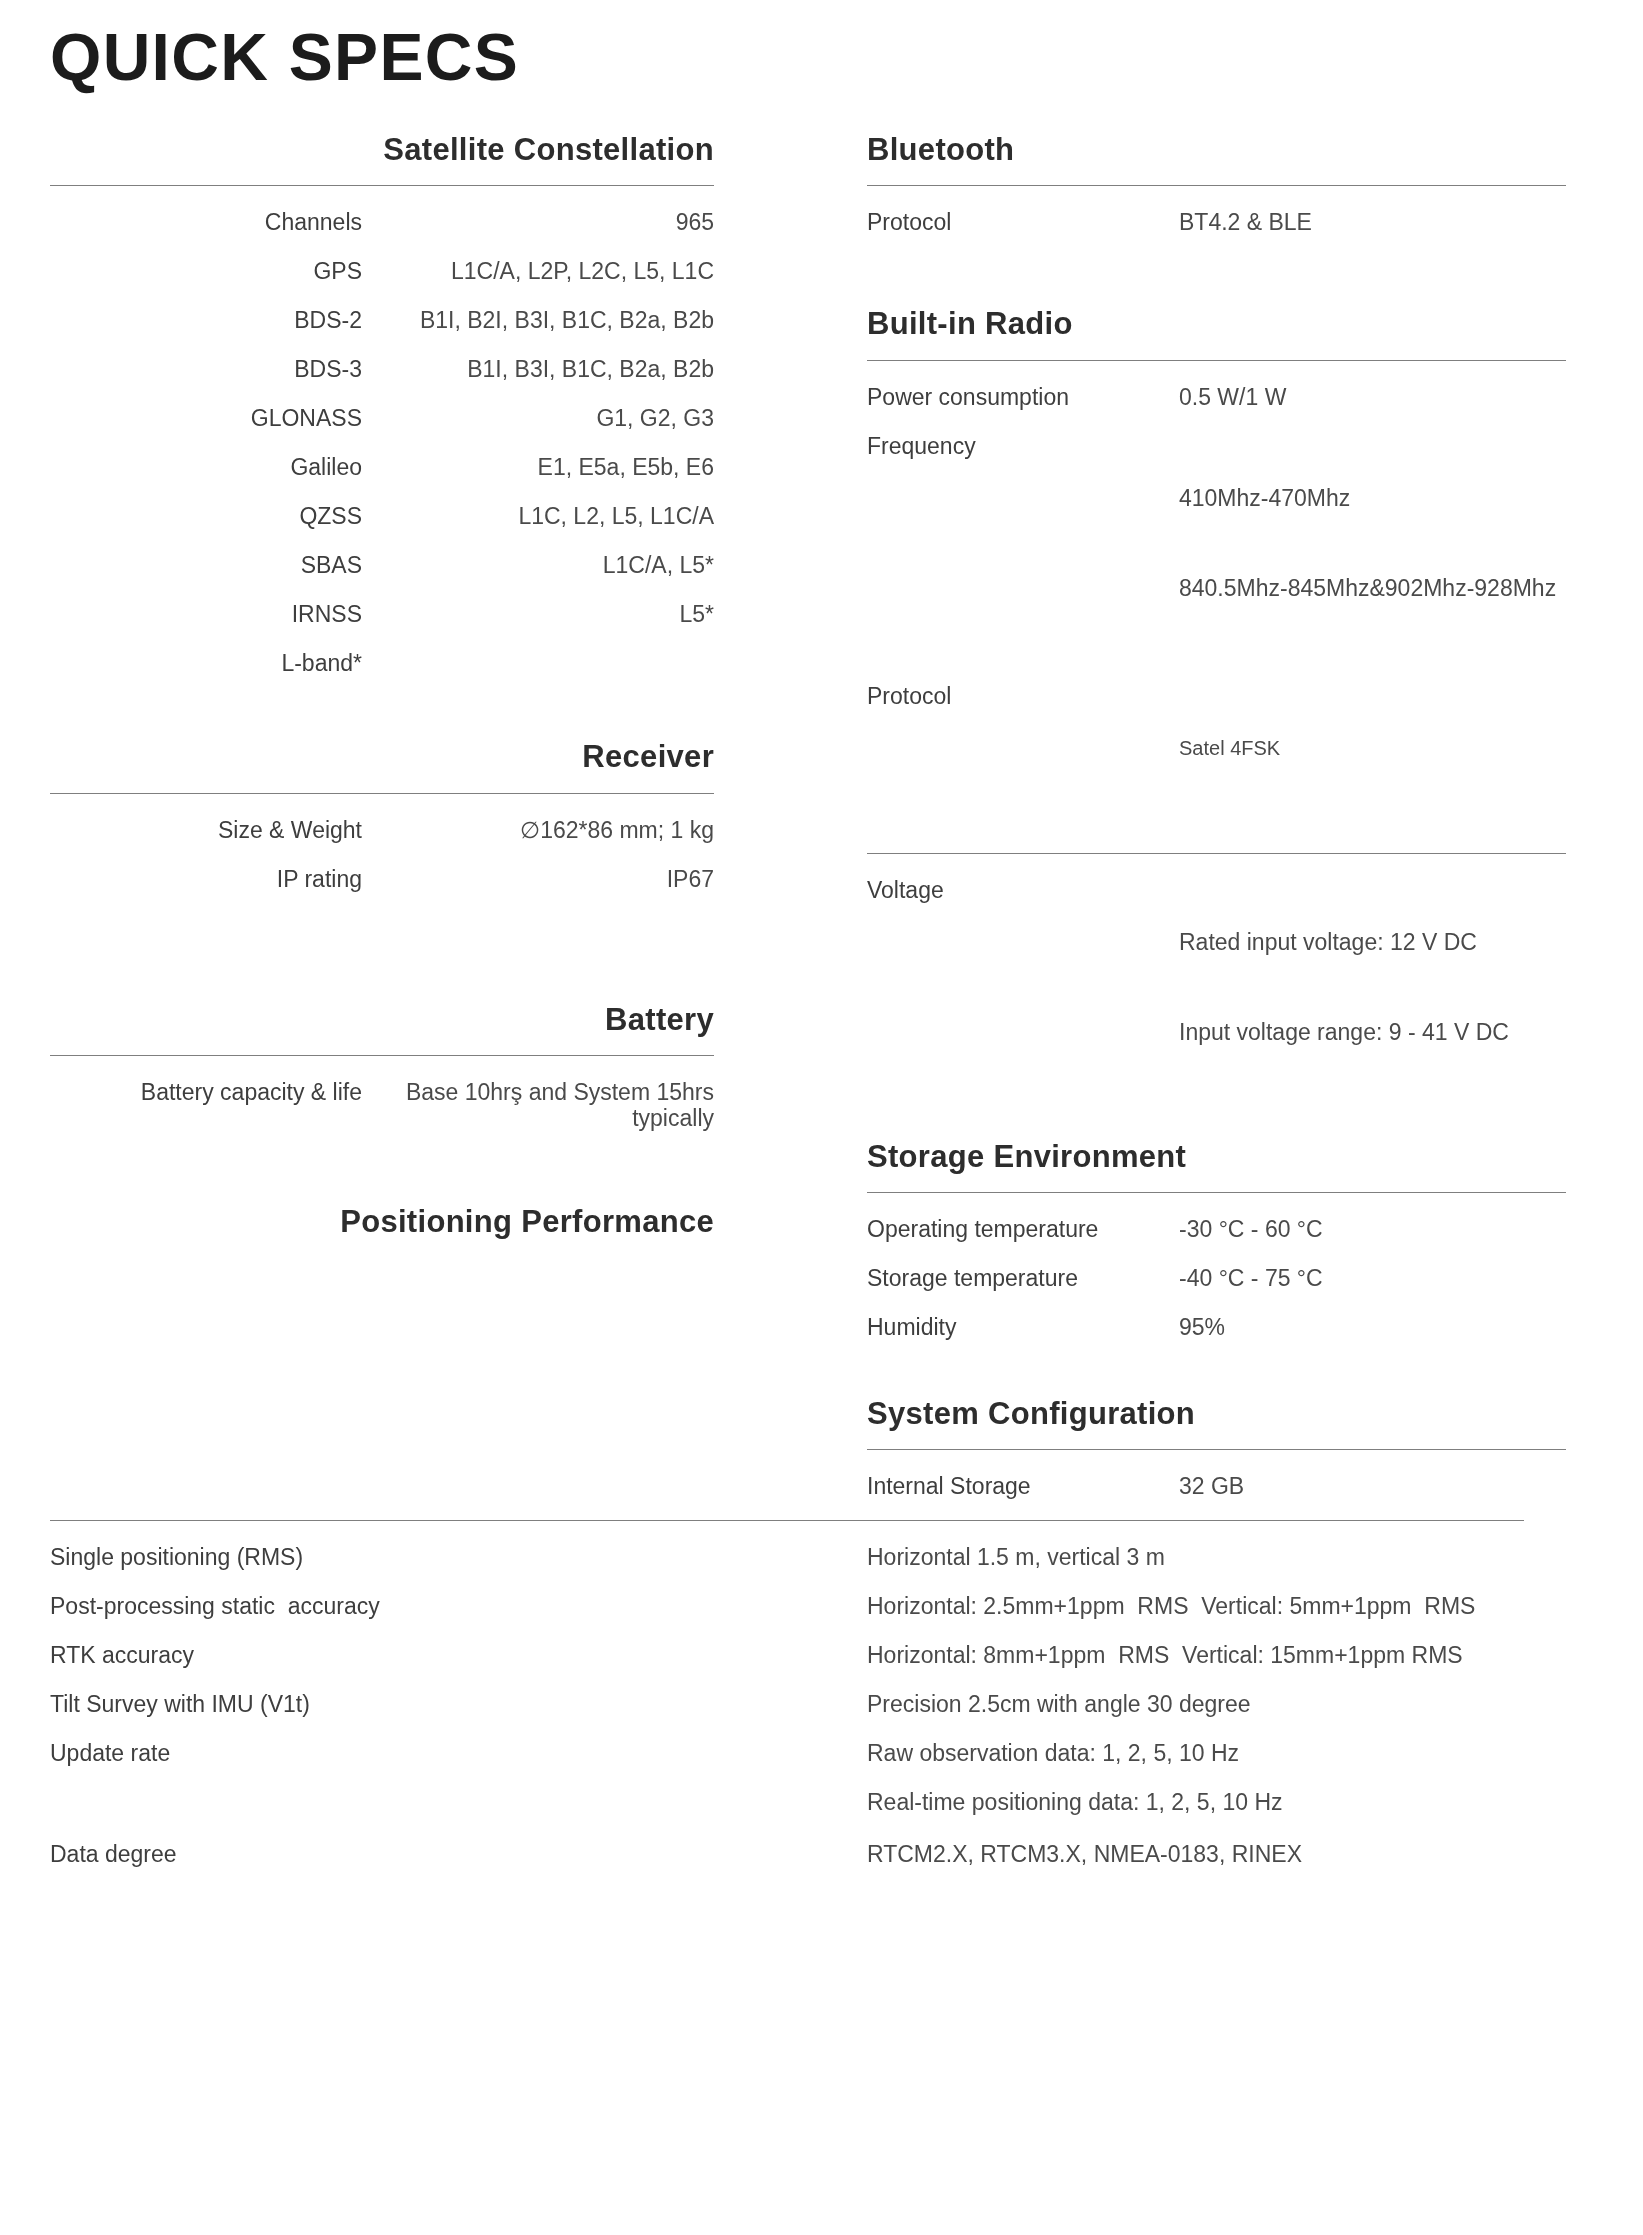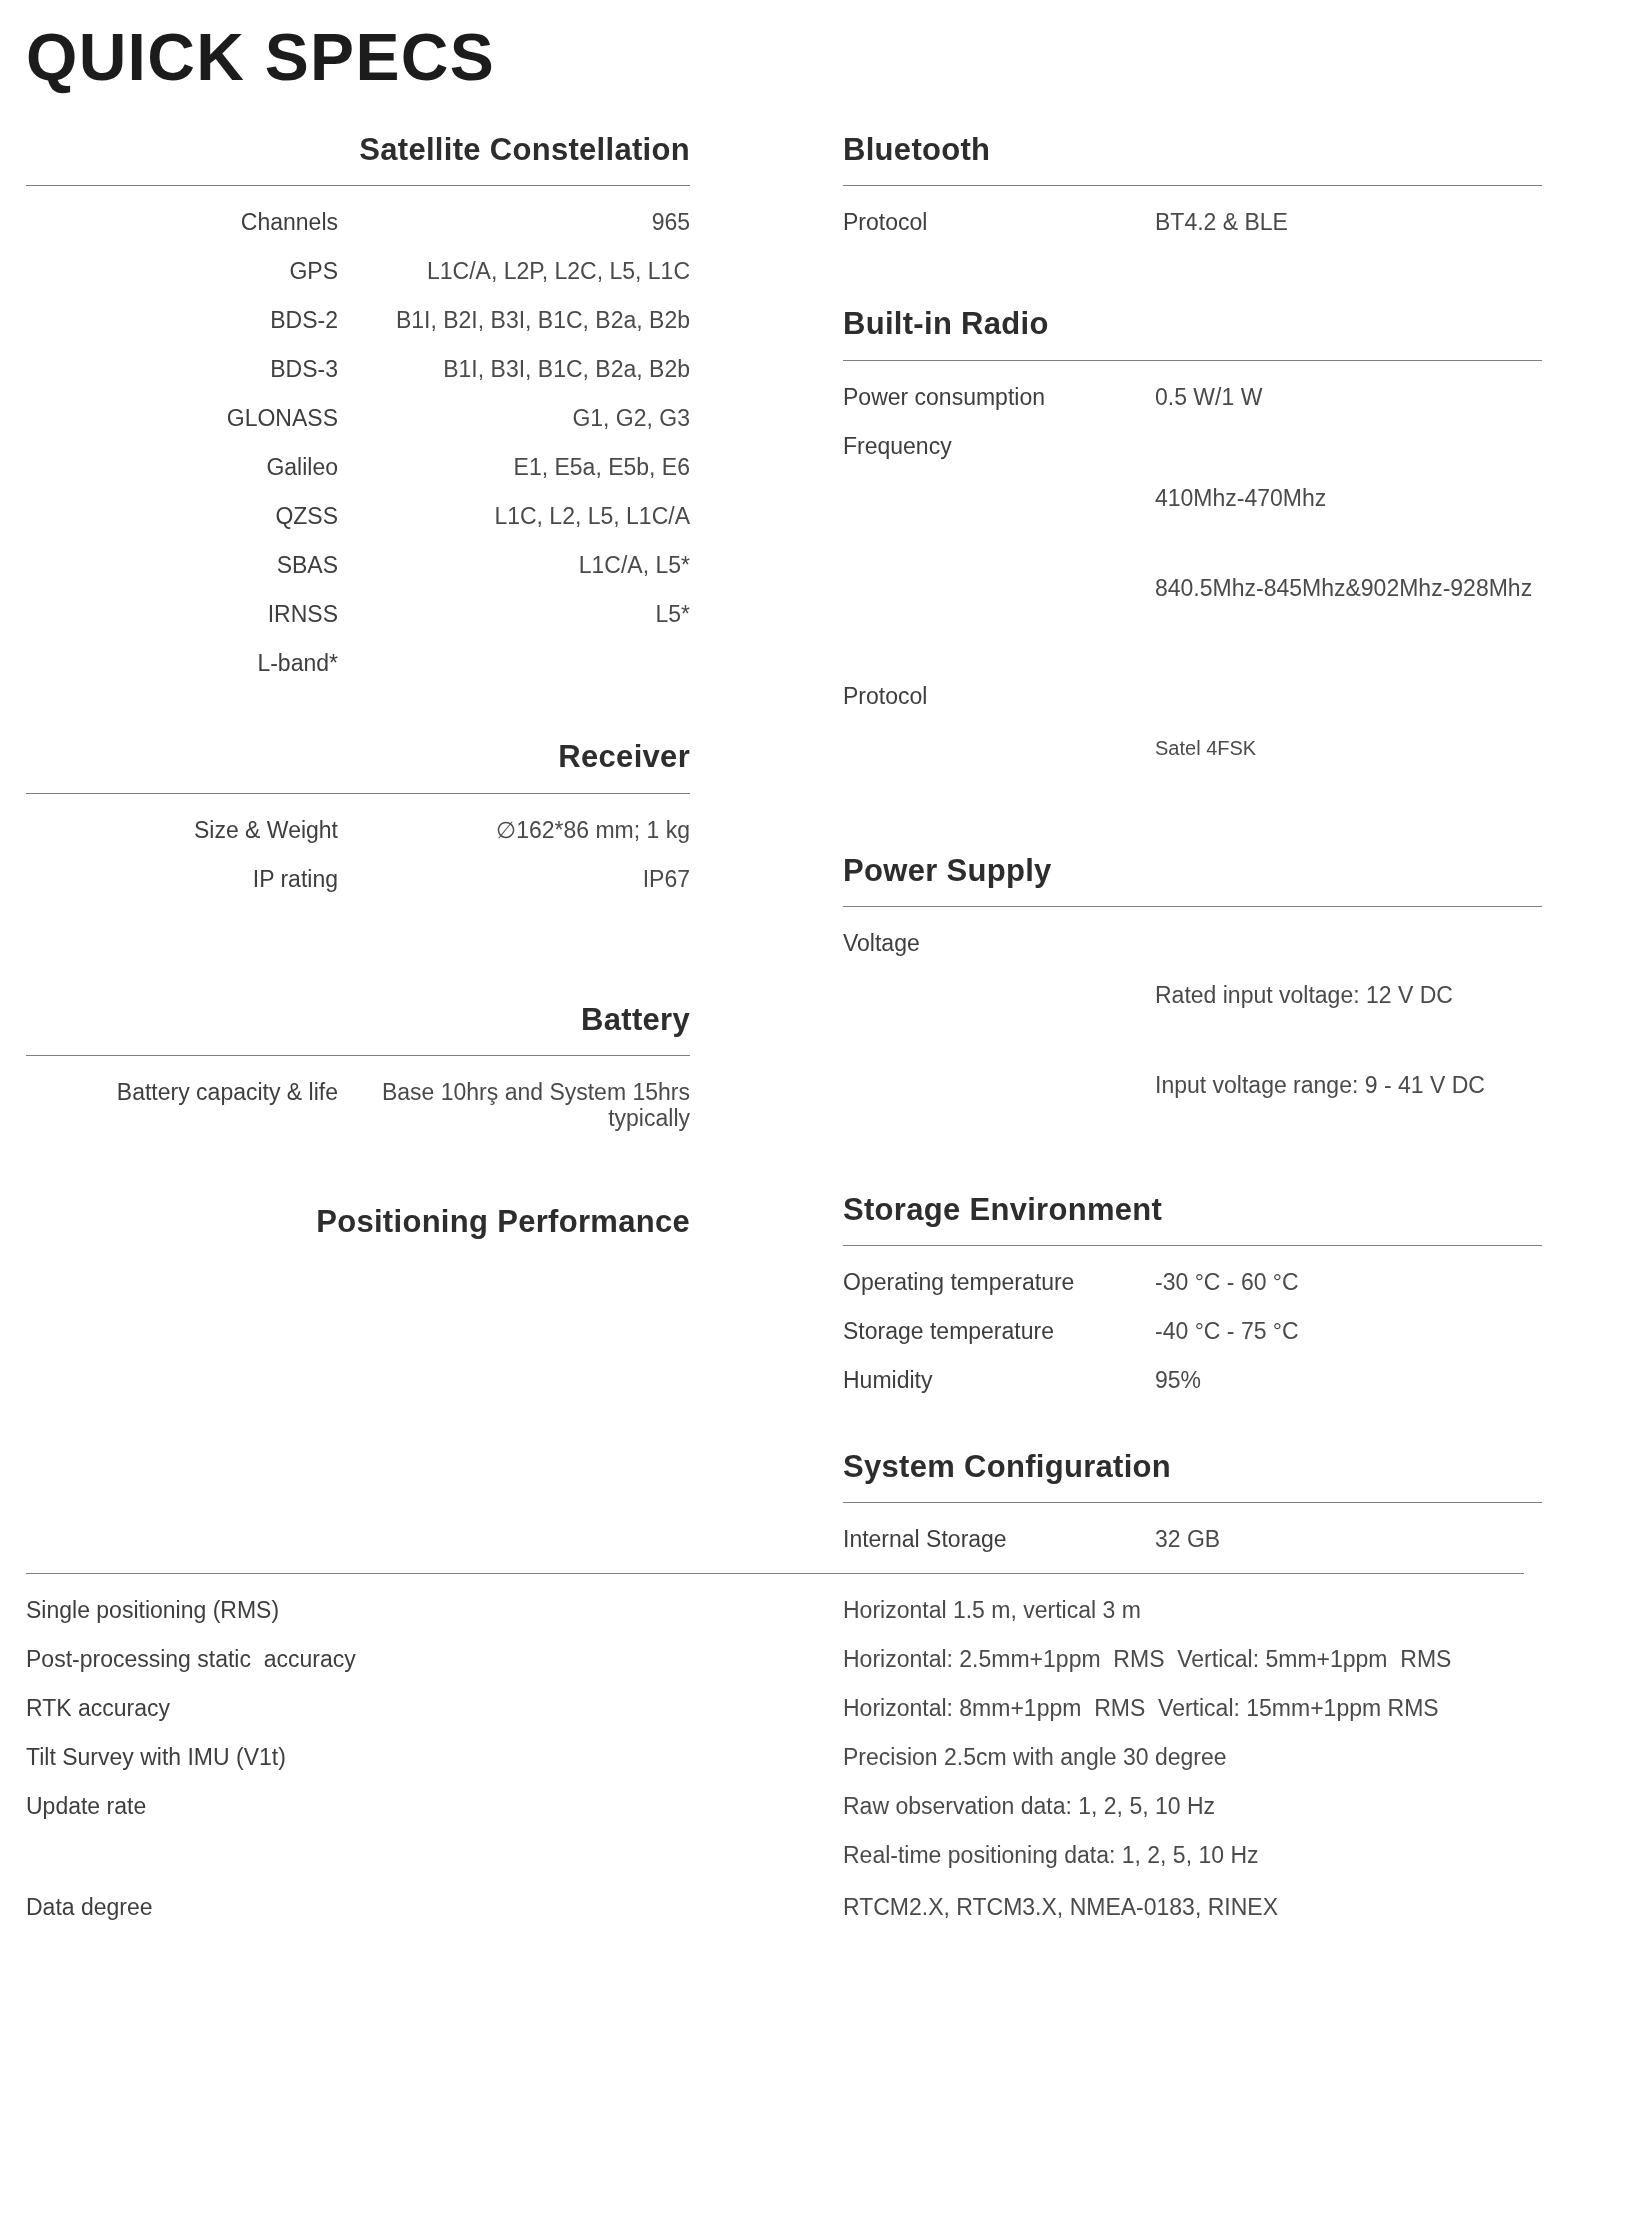--- a/index.html
+++ b/index.html
@@ -5,21 +5,21 @@
   html,body{margin:0;padding:0;background:#ffffff;}
   .page{
     position:relative;
     width:1587px;
     height:2236px;
     box-sizing:border-box;
     background:#ffffff;
     overflow:hidden;
     font-family:"Liberation Sans", sans-serif;
     color:#454545;
-    padding:0 63px 0 26px;
+    padding:0 63px 0 50px;
   }
   .page-title{
     padding-top:23px;
     font-size:66px;
     line-height:1.05;
     font-weight:800;
     letter-spacing:1.3px;
     color:#1c1c1c;
   }
   .columns{
@@ -195,21 +195,20 @@
           <div class="row" style="margin-top:30px;">
             <div class="lbl">Protocol</div>
             <div class="val small">
               <div class="line">Satel 4FSK</div>
             </div>
           </div>
         </div>
       </div>
 
       <div class="section" style="margin-top:40px;">
-        <div class="section-title">Power Supply</div>
         <hr class="rule">
         <div class="rows">
           <div class="row">
             <div class="lbl">Voltage</div>
             <div class="val">
               <div class="line">Rated input voltage: 12 V DC</div>
               <div class="line">Input voltage range: 9 - 41 V DC</div>
             </div>
           </div>
         </div>

